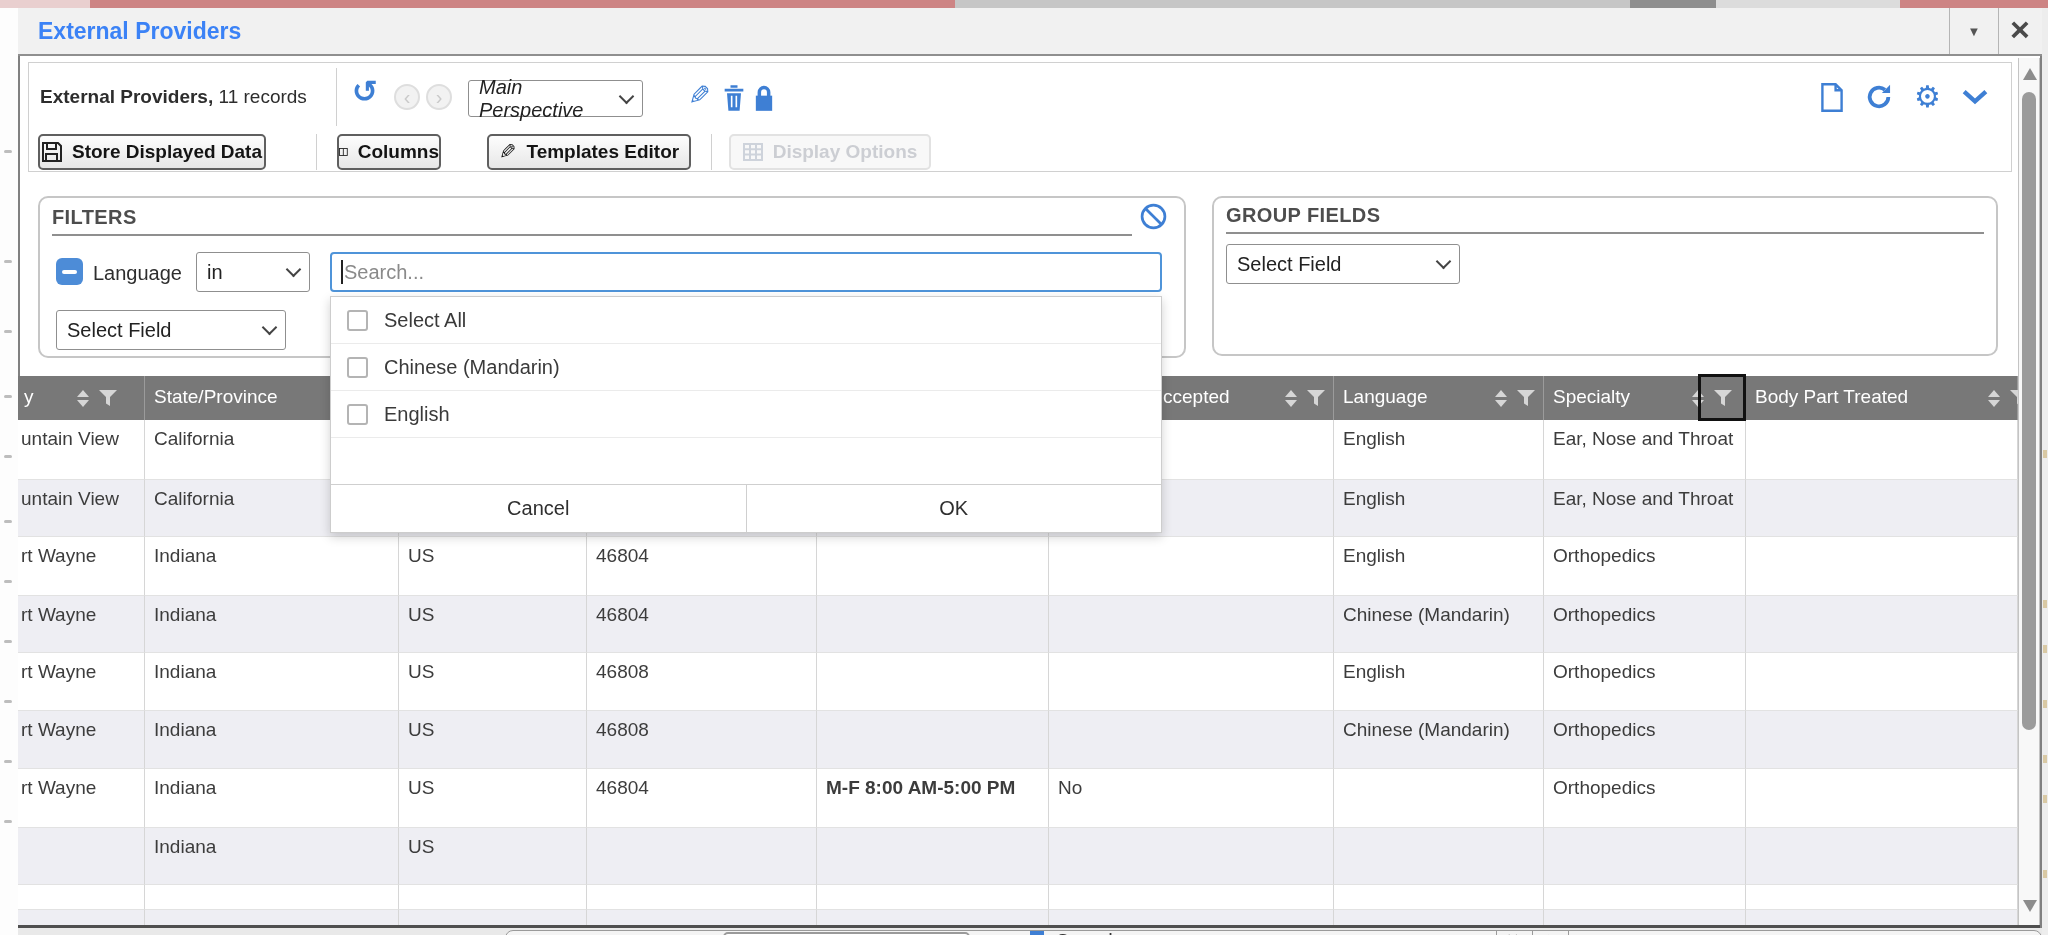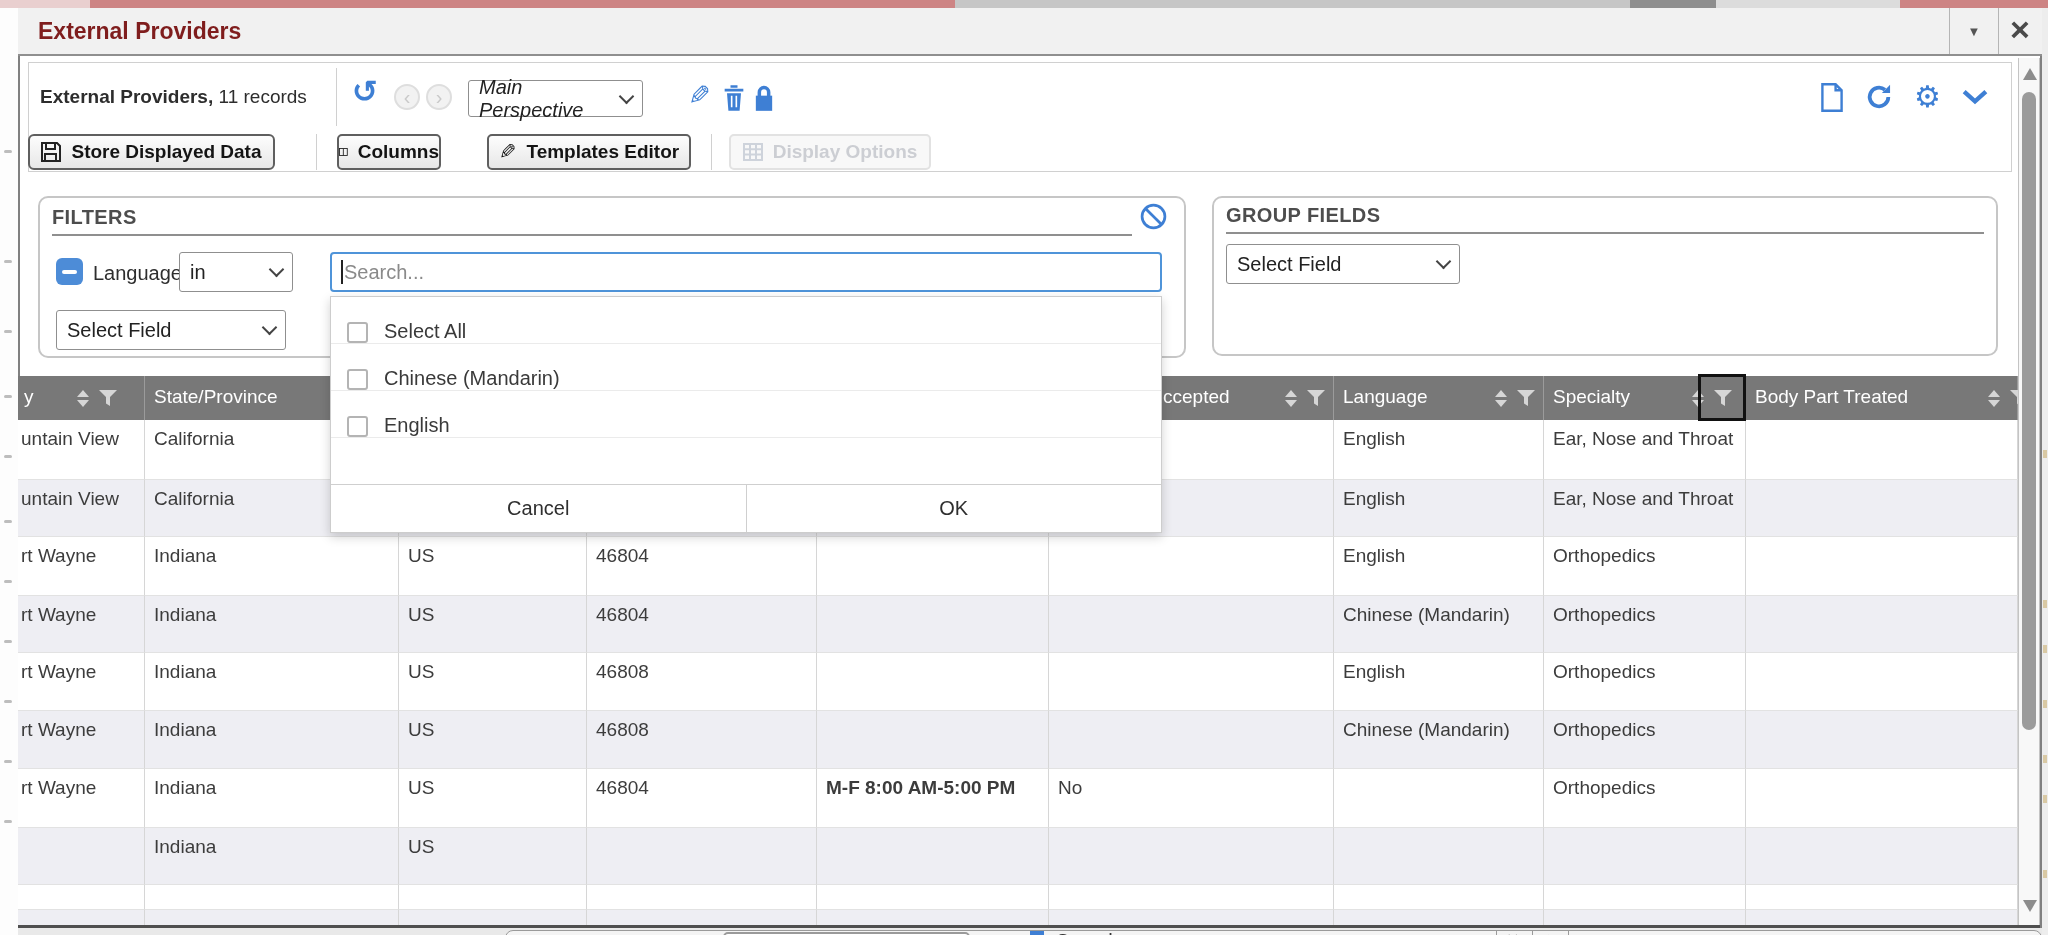--- a/index.html
+++ b/index.html
@@ -13,21 +13,21 @@
   .strip{position:absolute;top:0;height:8px;}
   .left-strip{position:absolute;left:0;top:8px;width:18px;height:927px;background:#fdfdfd;border-right:1px solid #cfcfcf;}
   .edge-mark{position:absolute;left:4px;width:8px;height:3px;background:#bdbdbd;border-radius:2px;}
   .right-strip{position:absolute;left:2042px;top:8px;width:6px;height:927px;background:#ededed;}
   .tan-mark{position:absolute;left:2043px;width:4px;height:8px;background:#d9c9a4;}
   
   .dialog{position:absolute;left:18px;top:8px;width:2024px;height:927px;background:#fff;
     border-left:2px solid #808080;border-right:2px solid #808080;box-sizing:border-box;}
   .titlebar{position:absolute;left:18px;top:8px;width:2024px;height:48px;background:#f1f1f1;
     border-bottom:2px solid #8f8f8f;box-sizing:border-box;}
-  .title-text{position:absolute;left:38px;top:18px;font-size:23px;font-weight:bold;color:#7f1d1d;}
+  .title-text{position:absolute;left:38px;top:18px;font-size:23px;font-weight:bold;color:#3b82f6;}
   .tb-sep{position:absolute;top:8px;width:1px;height:46px;background:#b5b5b5;}
   .caret-btn{position:absolute;left:1950px;top:8px;width:48px;height:46px;display:flex;align-items:center;justify-content:center;font-size:13px;color:#555;}
   .close-btn{position:absolute;left:1999px;top:4px;width:42px;height:50px;display:flex;align-items:center;justify-content:center;font-size:34px;font-weight:bold;color:#4a4a4a;}
   
   .toolbar-box{position:absolute;left:28px;top:62px;width:1984px;height:110px;border:1px solid #d0d0d0;box-sizing:border-box;}
   .records{position:absolute;left:40px;top:86px;font-size:19px;color:#2d2d2d;}
   .records b{font-weight:bold;}
   .vsepA{position:absolute;left:336px;top:68px;width:1px;height:58px;background:#d0d0d0;}
   .undo{position:absolute;left:352px;top:76px;font-size:31px;font-weight:bold;color:#3e7fd4;line-height:1;}
   .navcirc{position:absolute;top:84px;width:26px;height:26px;border:2px solid #dedede;border-radius:50%;
@@ -52,21 +52,21 @@
   .filt-check{position:absolute;left:56px;top:258px;width:27px;height:27px;background:#4d8cd7;border-radius:6px;}
   .filt-check .minus{position:absolute;left:6px;top:12px;width:15px;height:3.5px;background:#fff;border-radius:2px;}
   .filt-label{position:absolute;left:93px;top:262px;font-size:20px;color:#2e2e2e;}
   .search-input{position:absolute;left:330px;top:252px;width:832px;height:40px;border:2px solid #4f94d9;border-radius:4px;
     background:#fff;box-sizing:border-box;display:flex;align-items:center;padding-left:9px;}
   .caret-bar{width:2px;height:24px;background:#222;}
   .placeholder{font-size:20px;color:#8a8a8a;margin-left:1px;}
   
   .dropdown{position:absolute;left:330px;top:296px;width:832px;height:237px;background:#fff;
     border:1px solid #cdcdcd;box-shadow:0 4px 10px rgba(0,0,0,.18);z-index:50;box-sizing:border-box;}
-  .dd-opt{height:47px;display:flex;align-items:flex-end;padding-left:16px;gap:16px;box-sizing:border-box;border-bottom:1px solid #ebebeb;}
+  .dd-opt{height:47px;display:flex;align-items:center;padding-left:16px;gap:16px;box-sizing:border-box;border-bottom:1px solid #ebebeb;}
   .cb{width:21px;height:21px;border:2px solid #b4b4b4;border-radius:3px;background:#fff;box-sizing:border-box;flex:0 0 auto;}
   .dd-opt span{font-size:20px;color:#3a3a3a;}
   .dd-footer{position:absolute;left:0;bottom:0;width:100%;height:47px;border-top:1px solid #cfcfcf;display:flex;}
   .dd-btn{flex:1;display:flex;align-items:center;justify-content:center;font-size:20px;color:#2f2f2f;}
   .dd-btn:first-child{border-right:1px solid #cfcfcf;}
   
   .tablewrap{position:absolute;left:18px;top:376px;width:2000px;height:552px;overflow:hidden;background:#fff;}
   .hcell{position:absolute;top:0;height:44px;background:#787878;border-right:1px solid #9b9b9b;box-sizing:border-box;color:#fff;}
   .hlabel{position:absolute;top:10px;font-size:19px;white-space:nowrap;}
   .hicons{position:absolute;top:0;height:44px;display:flex;align-items:center;gap:9px;}
@@ -156,21 +156,21 @@
       </svg>
     </span>
   <span style="font-size:30px;color:#3e7fd4;line-height:1;">⚙</span>
   <span>
       <svg width="26" height="16" viewBox="0 0 24 14">
         <path d="M2 2l10 9 10-9" fill="none" stroke="#3e7fd4" stroke-width="4"></path>
       </svg>
     </span>
 </div>
 
-<div class="btn" style="left:28px;width:247px;border-radius:6px;">
+<div class="btn" style="left:38px;width:228px;">
   <svg width="20" height="20" viewBox="0 0 20 20">
       <path d="M1 1h15l3 3v15H1z" fill="none" stroke="#222" stroke-width="2"></path>
       <path d="M5 1v6h9V1M4 12h11v7H4z" fill="none" stroke="#222" stroke-width="2"></path>
     </svg>
   <span>Store Displayed Data</span>
 </div>
 <div class="vsepB" style="left:316px;"></div>
 <div class="btn" style="left:337px;width:104px;">
   <svg width="20" height="18" viewBox="0 0 20 18">
       <rect x="1" y="1" width="18" height="16" fill="none" stroke="#222" stroke-width="2"></rect>
@@ -197,21 +197,21 @@
 <div class="abs" style="left:1140px;top:203px;">
   <svg width="27" height="27" viewBox="0 0 26 26">
       <circle cx="13" cy="13" r="11" fill="none" stroke="#3e7fd4" stroke-width="2.6"></circle>
       <path d="M5.5 5.5l15 15" stroke="#3e7fd4" stroke-width="2.6"></path>
     </svg>
 </div>
 <div class="filt-check">
     <span class="minus"></span>
   </div>
 <div class="filt-label">Language</div>
-<div class="sel" style="position:absolute;left:179px;top:252px;width:114px;height:40px;">
+<div class="sel" style="position:absolute;left:196px;top:252px;width:114px;height:40px;">
     <span>in</span>
     <i class="chev"></i>
   </div>
 <div class="search-input">
   <span class="caret-bar"></span>
   <span class="placeholder">Search...</span>
 </div>
 <div class="sel" style="position:absolute;left:56px;top:310px;width:230px;height:40px;">
     <span>Select Field</span>
     <i class="chev"></i>

